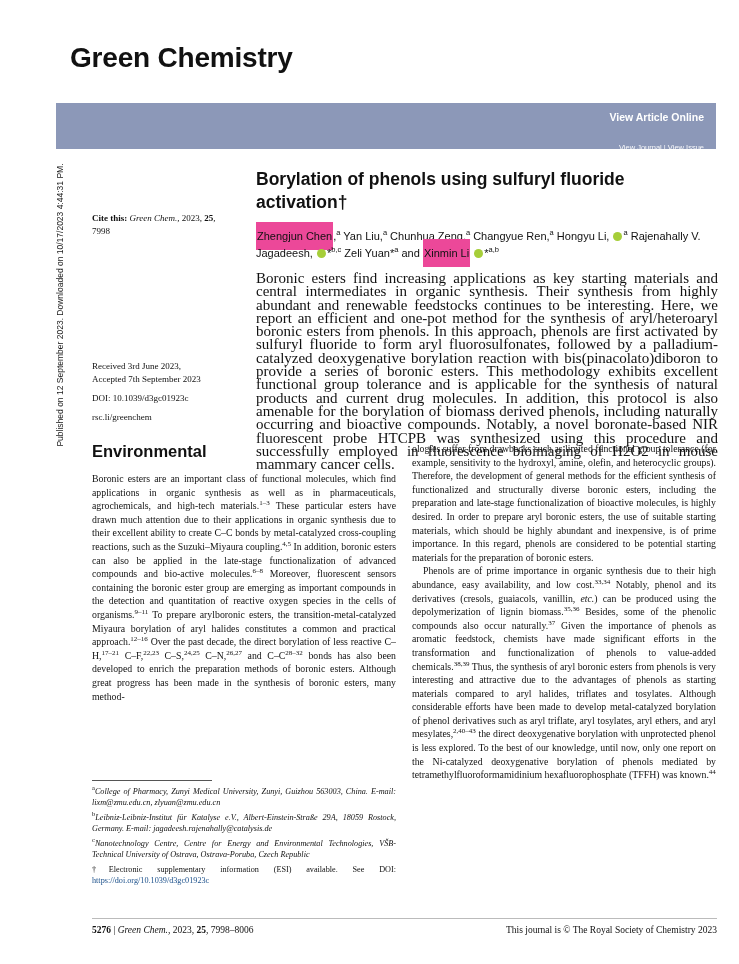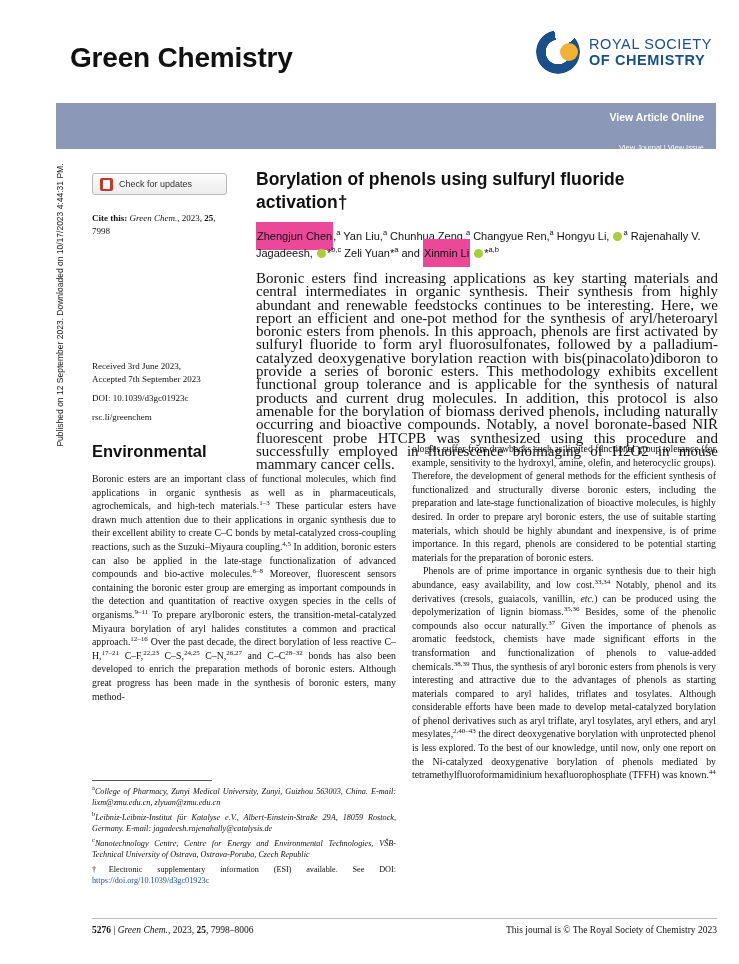--- a/index.html
+++ b/index.html
@@ -329,44 +329,30 @@
 <div class="page">
 
   <div class="side-strip">
     <div class="vtext">Published on 12 September 2023. Downloaded on 10/17/2023 4:44:31 PM.</div>
   </div>
 
   <div class="content">
 
     <div class="masthead">
       <div class="journal-title">Green Chemistry</div>
-      <div class="rsc-logo">
-        <div class="rsc-mark">
-          <div class="ring"></div>
-          <div class="dot"></div>
-        </div>
-        <div class="rsc-name">
-          <div>ROYAL SOCIETY</div>
-          <div class="b">OF CHEMISTRY</div>
-        </div>
-      </div>
     </div>
 
     <div class="band">
       <div class="paper-label">PAPER</div>
       <div class="online">
         <div class="t1">View Article Online</div>
         <div class="t2">View Journal | View Issue</div>
       </div>
     </div>
 
-    <div class="checkupdates">
-      <span class="cu-icon"></span>
-      <span class="cu-text">Check for updates</span>
-    </div>
 
     <div class="citethis">
       <span class="lbl">Cite this:</span>
       <span><i>Green Chem.</i>, 2023, <b>25</b>, 7998</span>
     </div>
 
     <div class="dates">
       <div>Received 3rd June 2023,</div>
       <div>Accepted 7th September 2023</div>
     </div>

